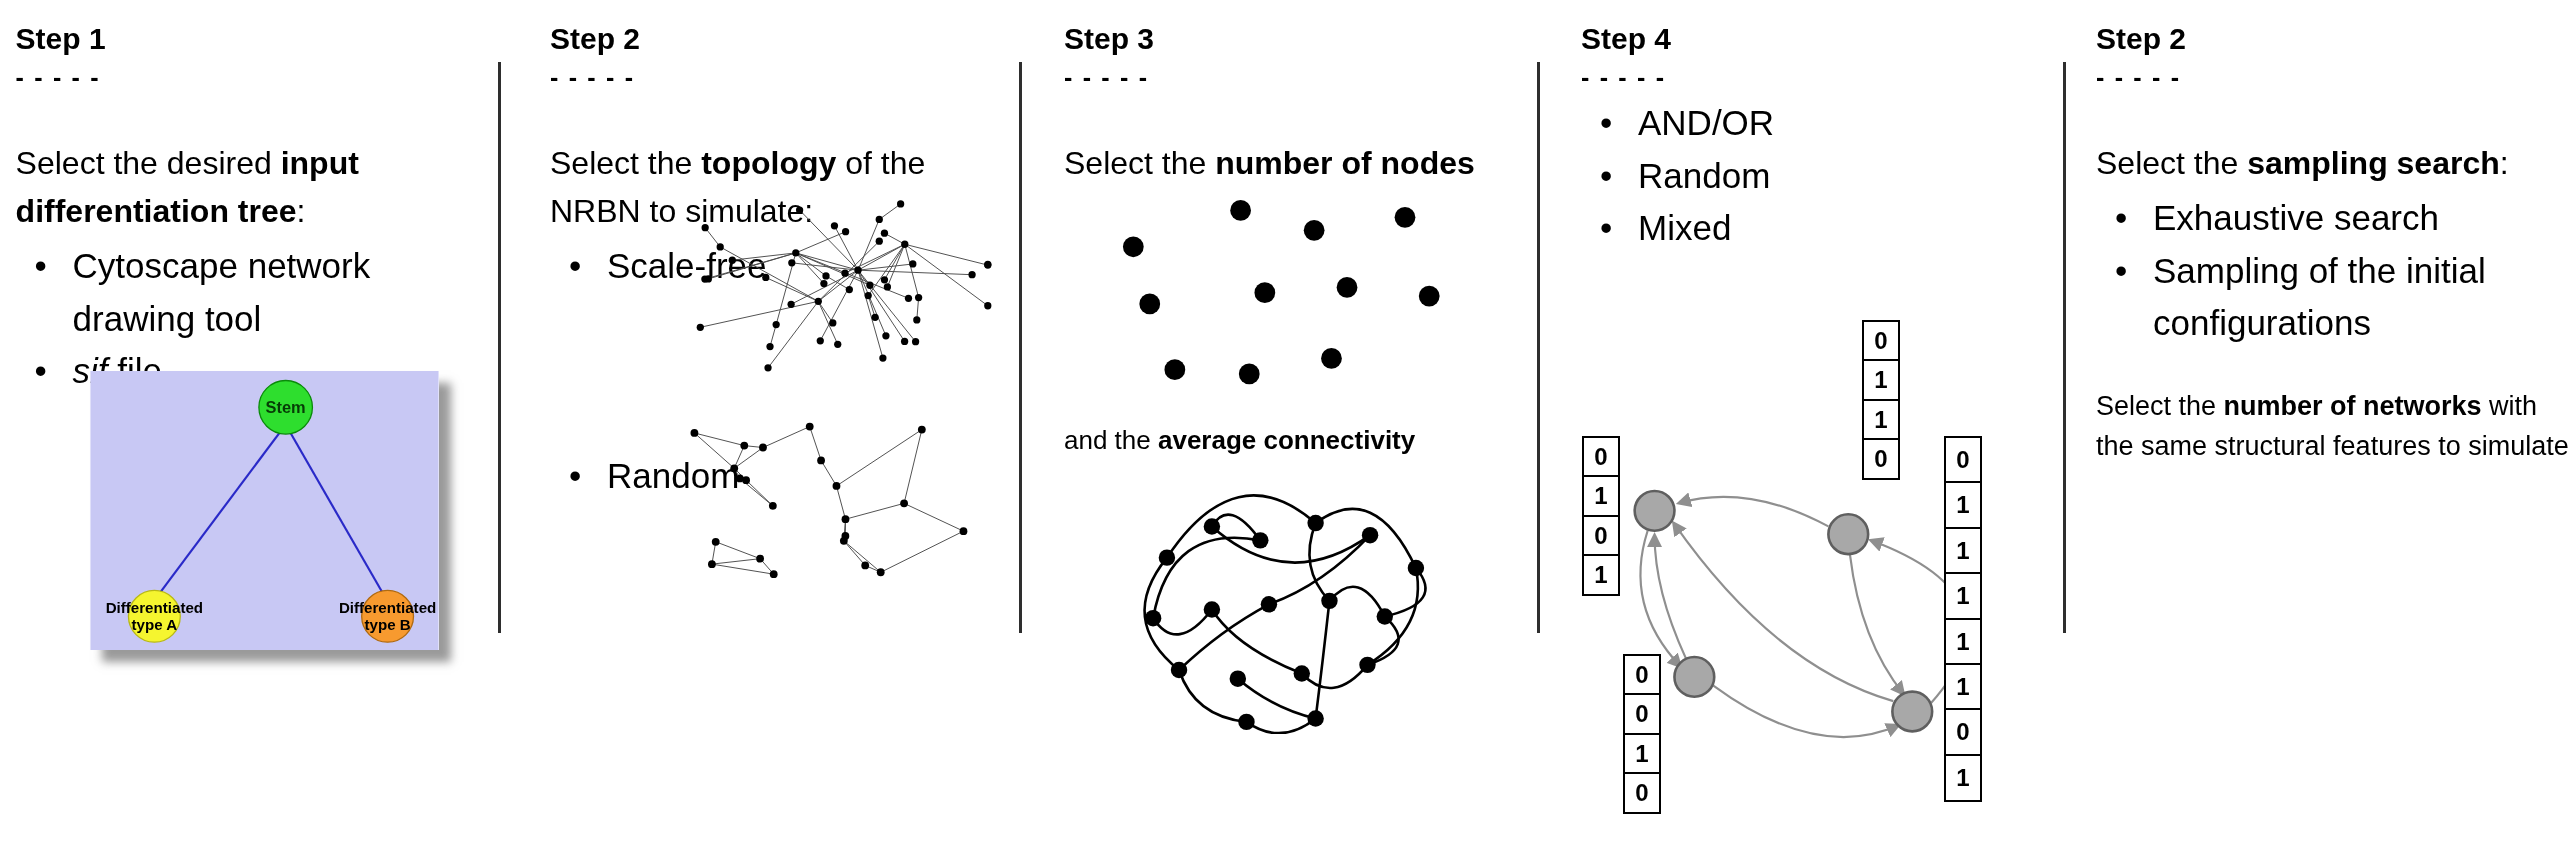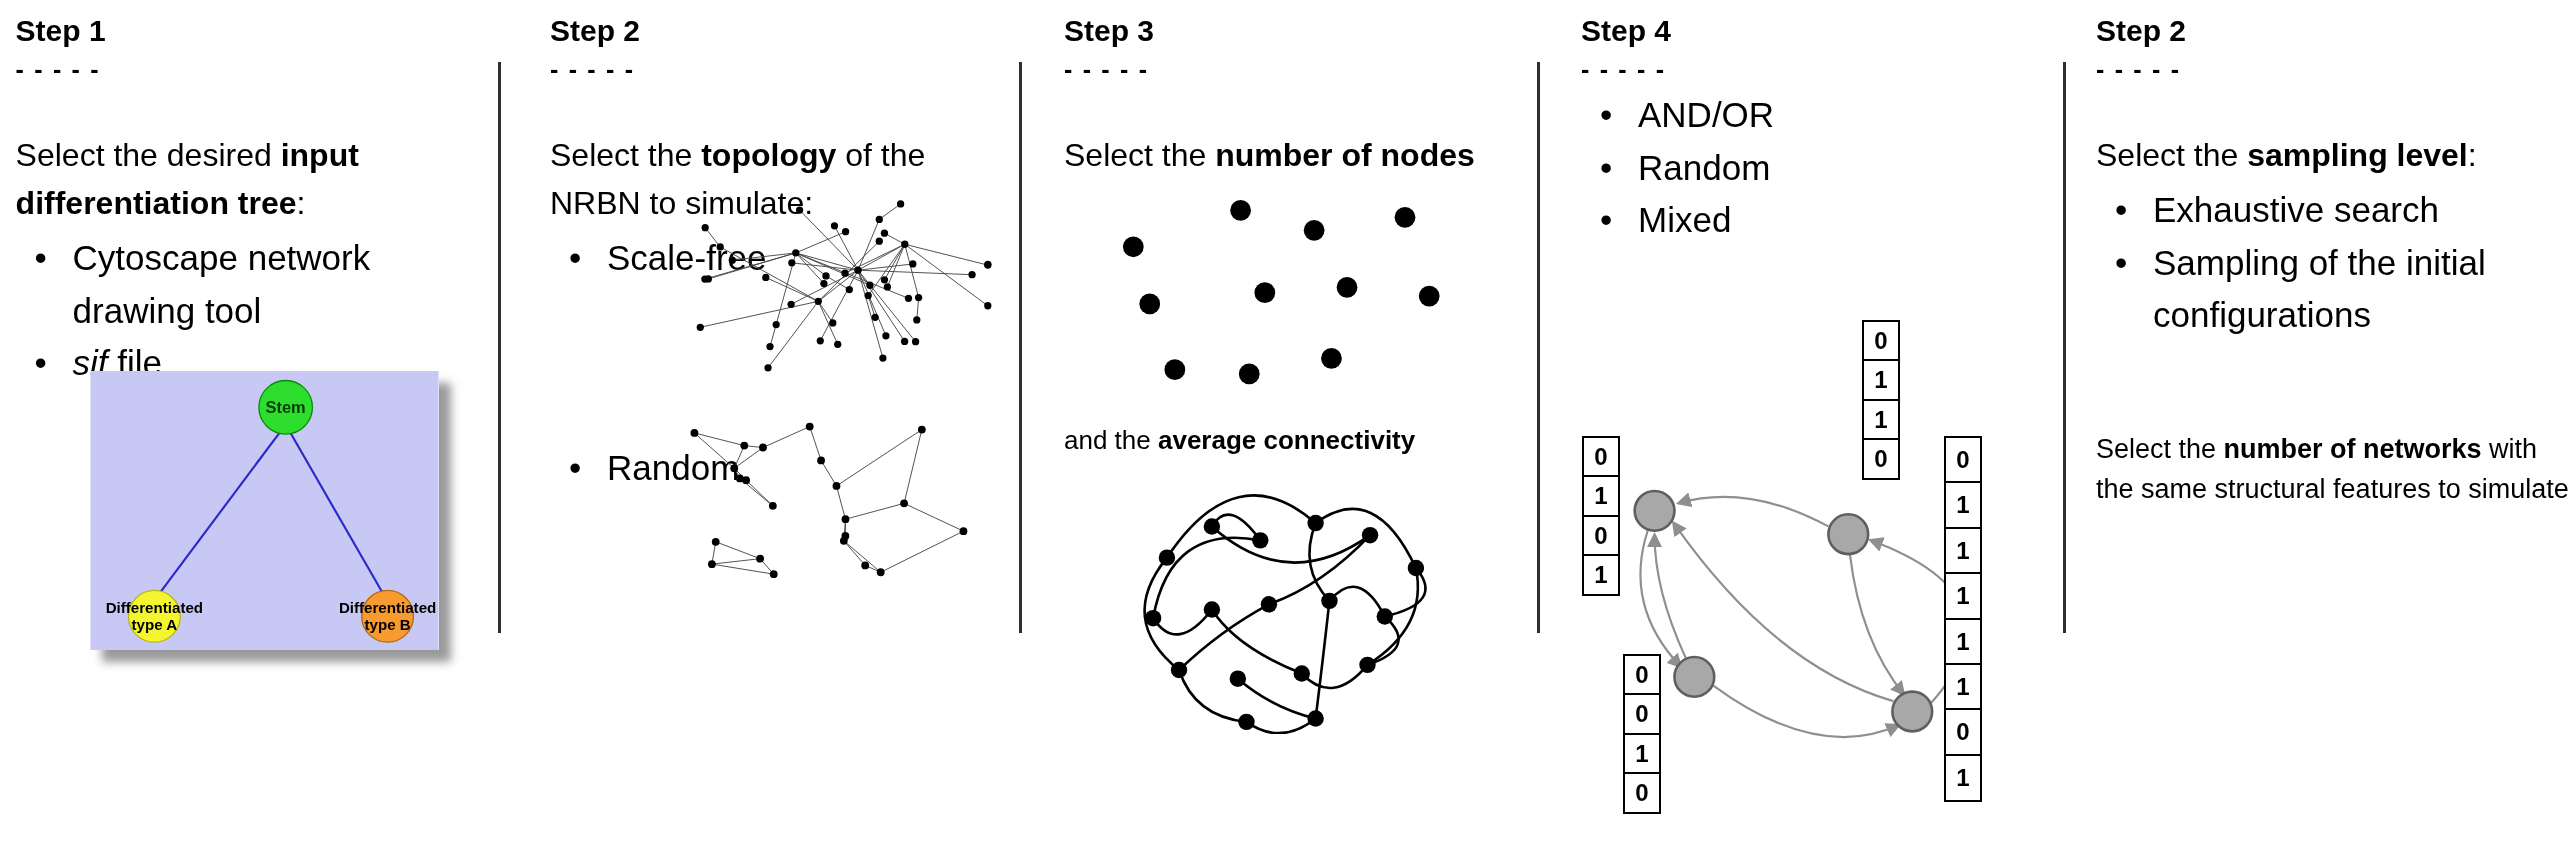--- a/index.html
+++ b/index.html
@@ -1,28 +1,28 @@
 <!DOCTYPE html>
 <html style="font-size:14px"><head>
 <meta charset="utf-8">
 <style>
   *{box-sizing:border-box;margin:0;padding:0}
   body{background:#fff}
   #page{position:relative;width:2576px;height:851px;background:#fff;
         font-family:"Liberation Sans",sans-serif;color:#000;overflow:hidden}
-  .col{position:absolute;top:0;padding-top:14px}
+  .col{position:absolute;top:0;padding-top:22px}
   .step-title{font-size:30px;font-weight:bold;margin-bottom:7px}
   .dashes{font-size:25px;font-weight:bold;letter-spacing:1.7px}
   .intro{margin-top:47px;font-size:32px;line-height:1.5}
   .bullets{list-style:none;margin-top:5.2px}
   .bullets li{position:relative;padding-left:57px;font-size:35px;line-height:1.5}
   .bullets li::before{content:"\2022";position:absolute;left:19px}
   .second-para{font-size:27px;line-height:1.5}
   #step2-li-random{margin-top:157px}
-  #step5-second{margin-top:87px}
+  #step5-second{margin-top:36px}
   .divider{position:absolute;top:62px;width:2.6px;height:571px;background:#2e2e2e}
   .fig{position:absolute;line-height:0}
   .tree-figure{left:90px;top:371px;box-shadow:12px 12px 8.7px rgba(120,120,120,.75)}
   .abs-text{position:absolute;font-size:26px;line-height:1.5}
   .tt{position:absolute;z-index:3}
   .tt-cell{width:38px;height:42px;background:#fff;border:2.6px solid #000;margin-top:-2.6px;
            display:flex;align-items:center;justify-content:center;
            font-size:24px;font-weight:bold;font-family:"Liberation Sans",sans-serif}
   .tt-cell:first-child{margin-top:0}
   .tt-tall .tt-cell{height:48px}
@@ -355,21 +355,21 @@
       <div class="tt-cell">1</div>
       <div class="tt-cell">1</div>
       <div class="tt-cell">1</div>
       <div class="tt-cell">0</div>
       <div class="tt-cell">1</div>
     </div>
 
   <div class="col" style="left:2096px;width:474px">
     <div class="step-title">Step 2</div>
     <div class="dashes">- - - - -</div>
-    <p class="intro"><span>Select the </span><b>sampling level</b><span>:</span></p>
+    <p class="intro"><span>Select the </span><b>sampling search</b><span>:</span></p>
     <ul class="bullets">
       <li><span>Exhaustive search</span></li>
       <li><span>Sampling of the initial configurations</span></li>
     </ul>
     <p class="second-para" id="step5-second"><span>Select the </span><b>number of networks</b><span> with the same structural features to simulate</span></p>
   </div>
 
 </div>
 
 

